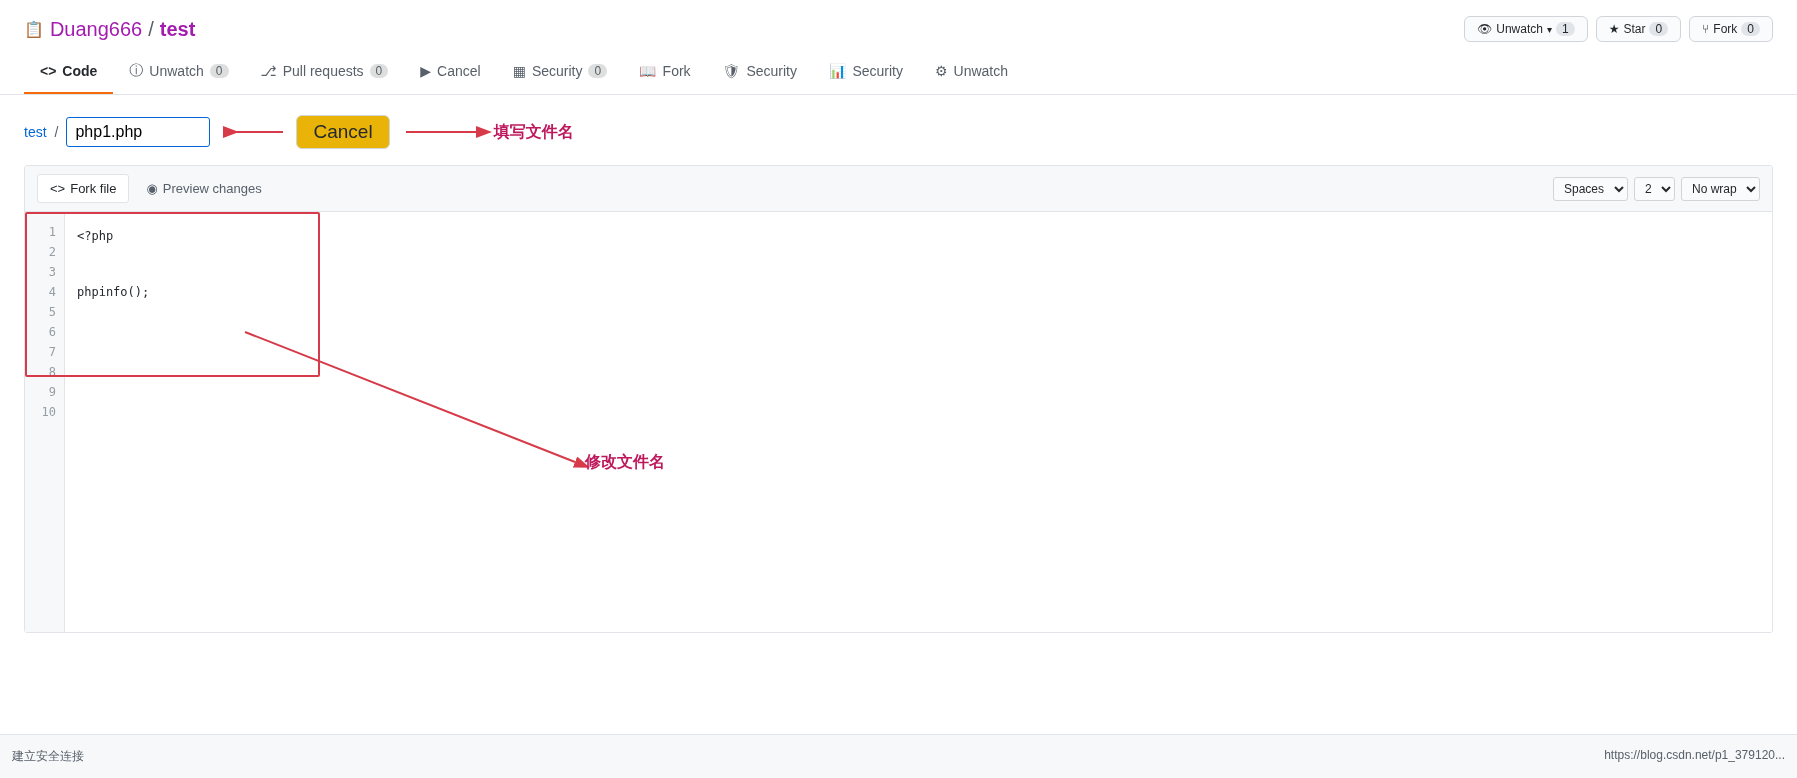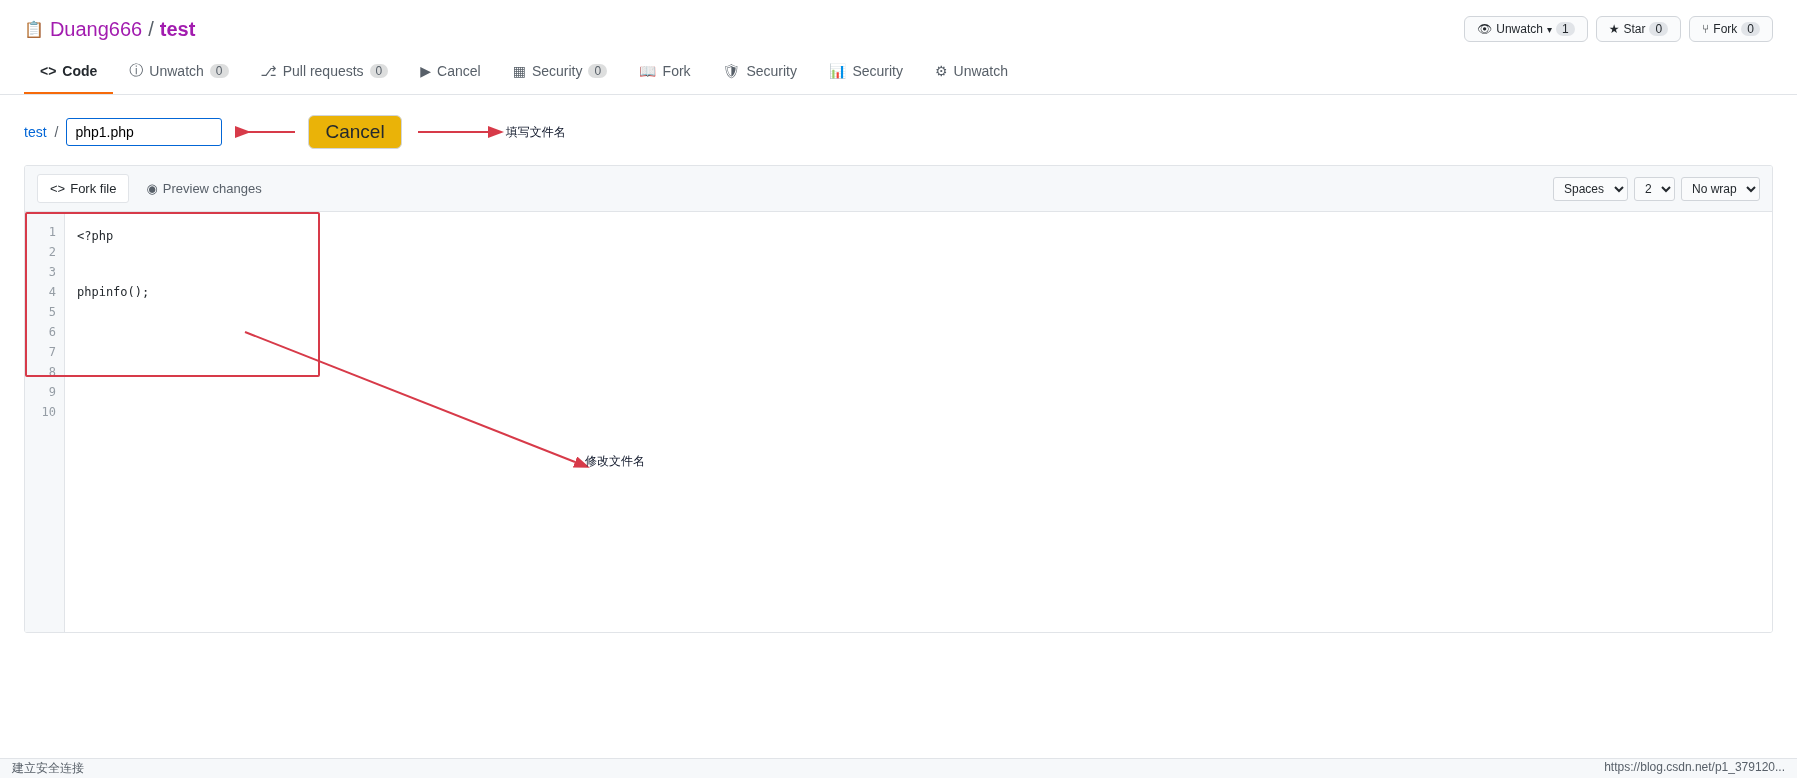--- a/index.html
+++ b/index.html
@@ -58,32 +58,32 @@
     .main-content { padding: 20px 24px; }
 
     
     .breadcrumb-bar {
       display: flex; align-items: center; gap: 8px; margin-bottom: 16px;
     }
     .breadcrumb-link { color: #0366d6; text-decoration: none; font-size: 14px; }
     .breadcrumb-sep { color: #586069; }
     .filename-input {
       border: 1px solid #0366d6; border-radius: 3px; padding: 5px 8px;
-      font-size: 14px; width: 156px; outline: none;
+      font-size: 16px; width: 144px; outline: none;
     }
 
     .cancel-btn {
       padding: 5px 16px; font-size: 19px; border: 1px solid #d1d5da;
       border-radius: 6px; background: #eab308; cursor: pointer;
       color: #24292e;
     }
 
     
     .annotation-text {
-      color: #0f172a; font-size: 12px; font-weight: normal;
+      color: #be185d; font-size: 16px; font-weight: bold;
     }
 
     
     .editor-container {
       border: 1px solid #e1e4e8; border-radius: 3px; overflow: hidden;
     }
     .editor-toolbar {
       display: flex; align-items: center; justify-content: space-between;
       padding: 8px 12px; background: #f6f8fa; border-bottom: 1px solid #e1e4e8;
     }
@@ -119,21 +119,21 @@
       outline: none; border: none; resize: none; background: transparent;
     }
 
     
     .page-wrapper { position: relative; }
 
     
     .status-bar {
       position: fixed; bottom: 0; left: 0; right: 0;
       background: #f6f8fa; border-top: 1px solid #e1e4e8;
-      padding: 1px 12px; font-size: 12px; color: #586069;
+      padding: 13px 12px; font-size: 12px; color: #586069;
       display: flex; justify-content: space-between;
     }
   </style>
 </head>
 <body>
 
 <div class="page-wrapper" style="position:relative;">
 
   <div class="repo-header">
     <div class="repo-title">

